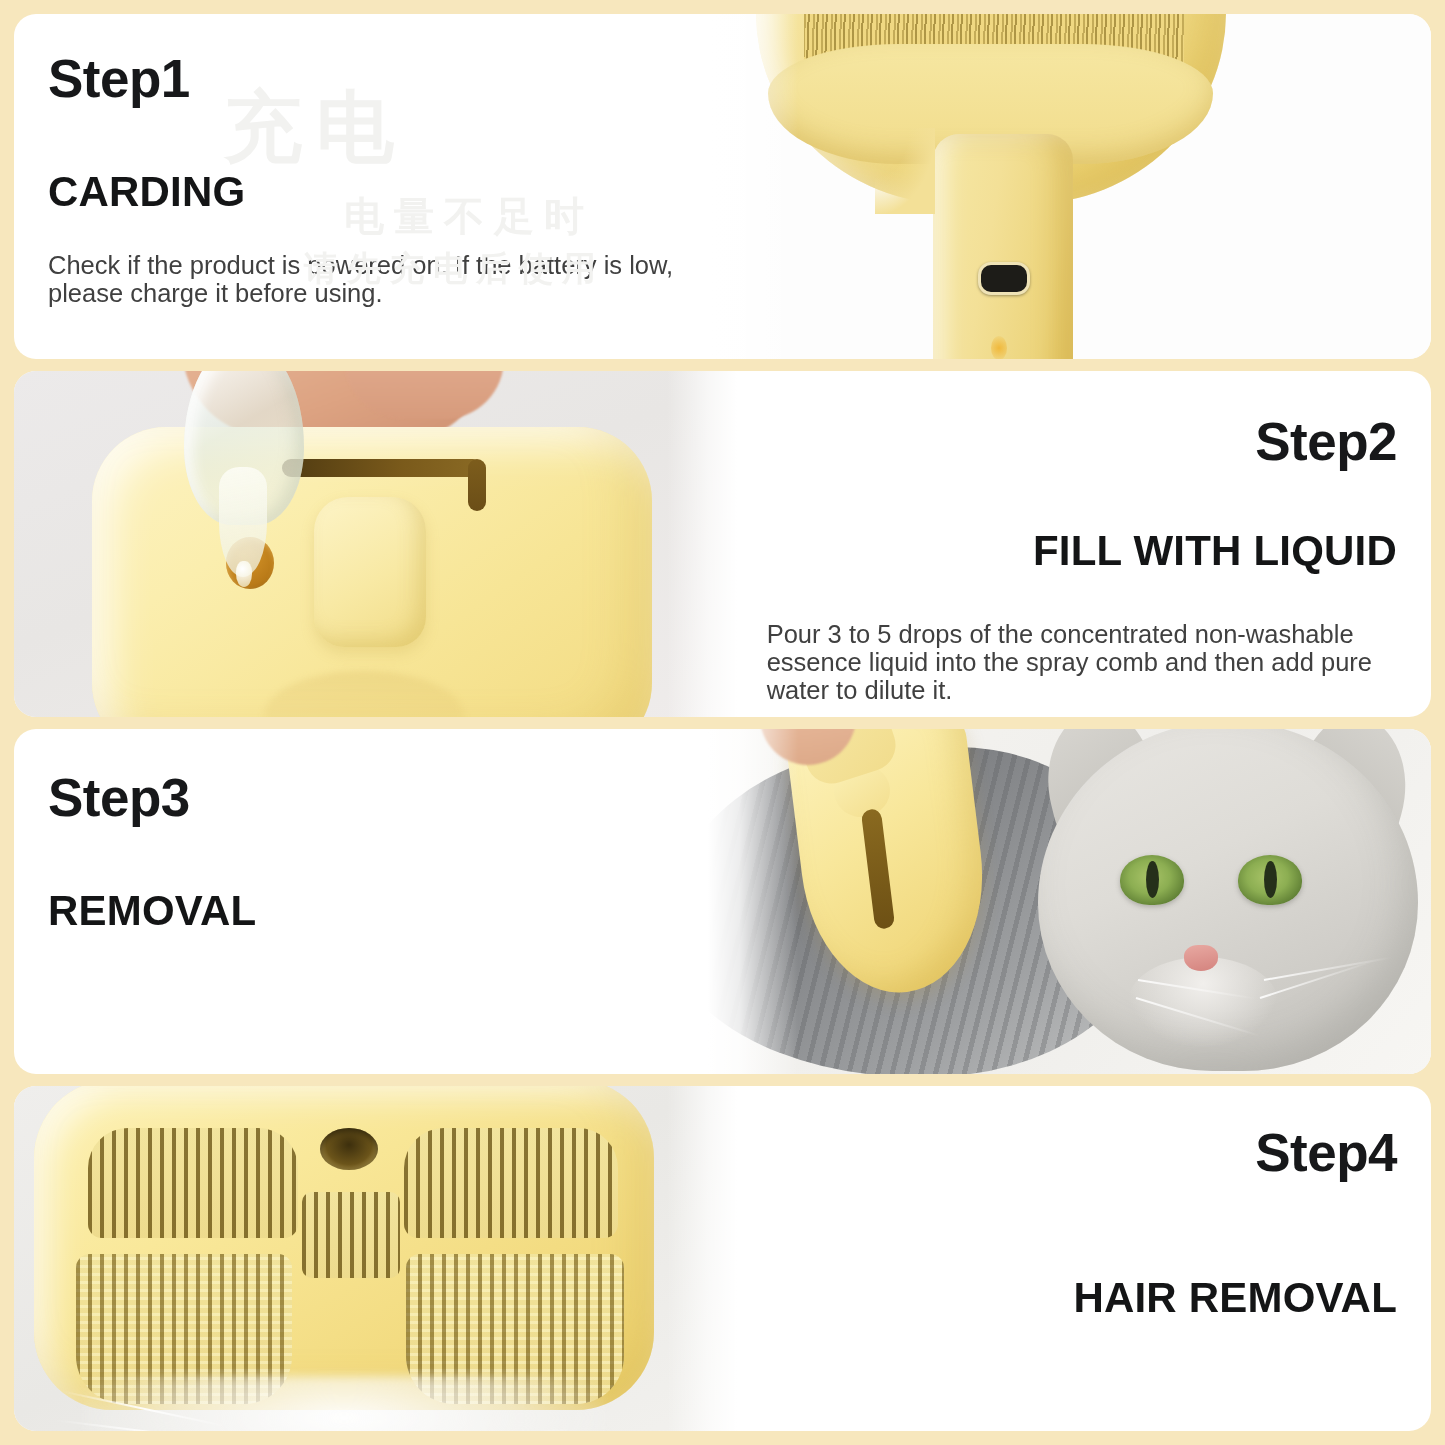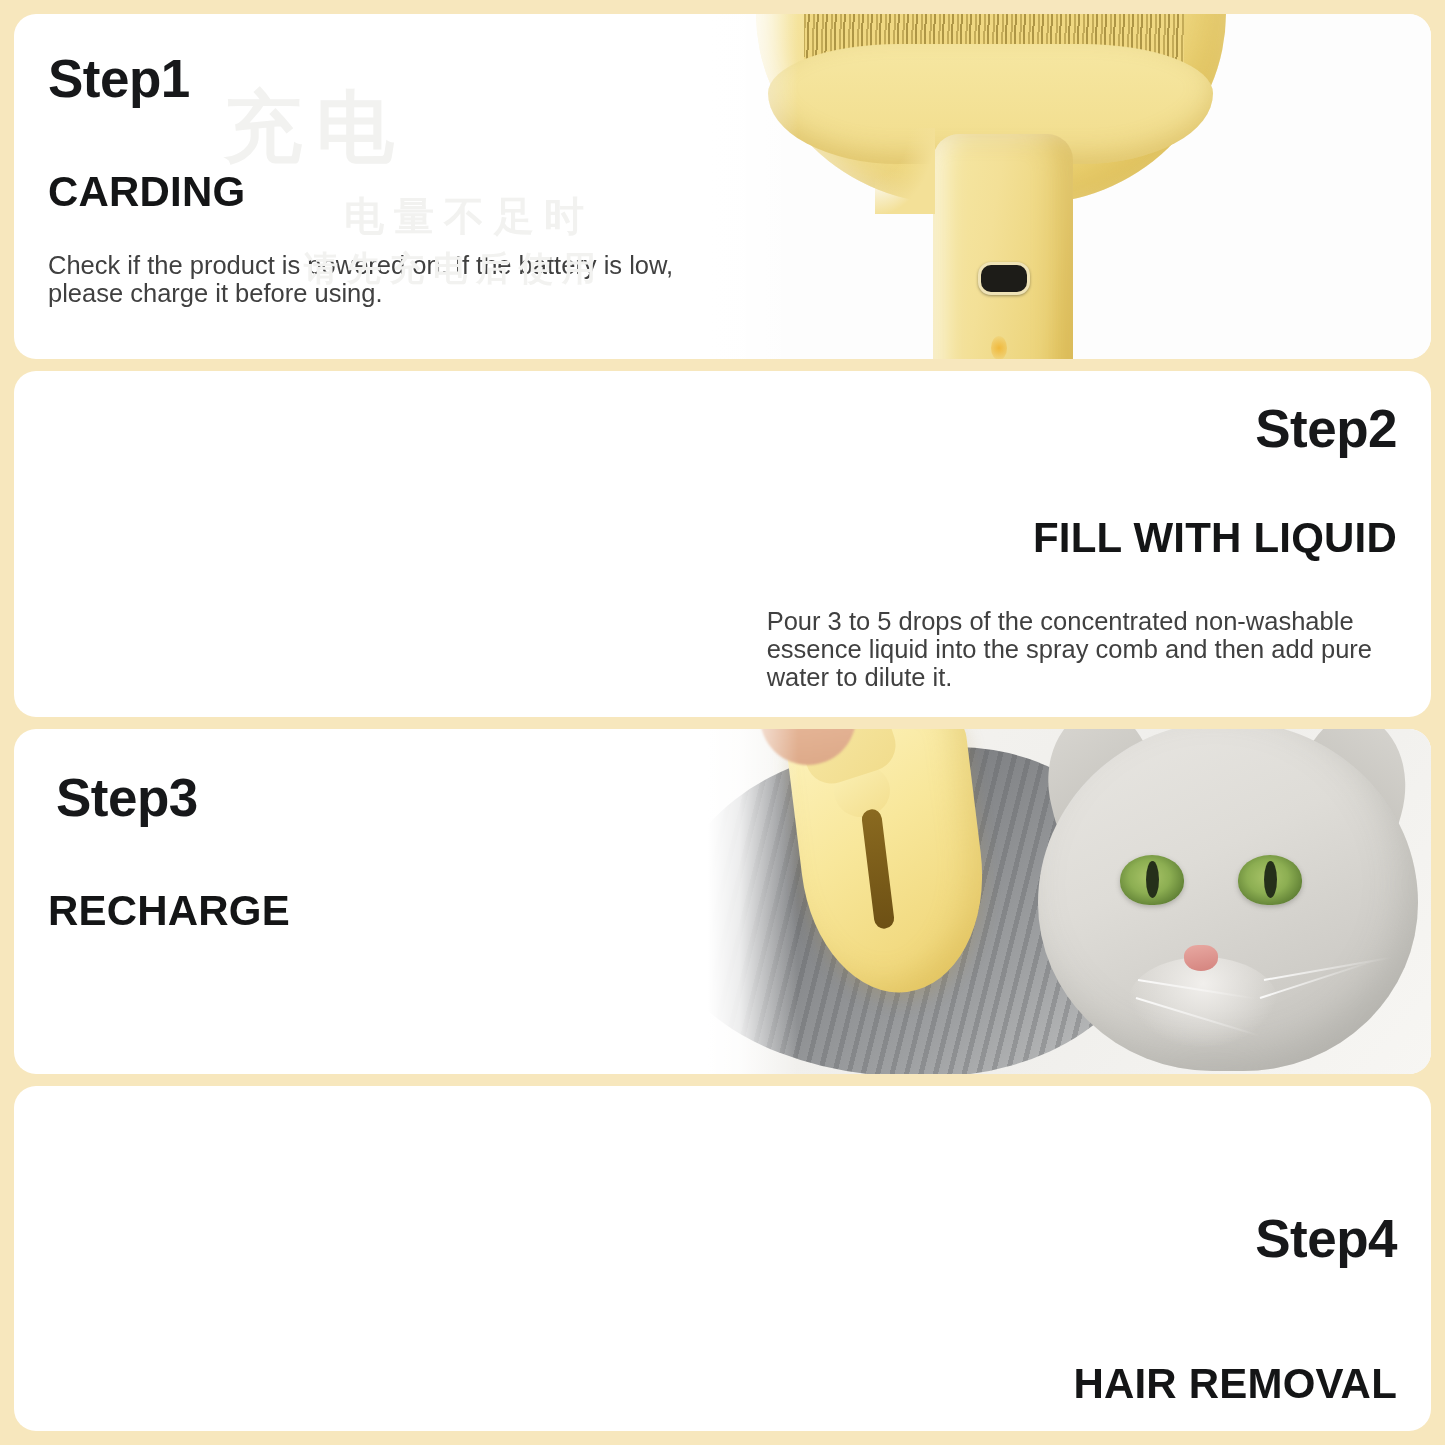--- a/index.html
+++ b/index.html
@@ -19,21 +19,21 @@
   }
   .card{
     position:relative;
     background:#ffffff;
     border-radius:22px;
     overflow:hidden;
     display:flex;
     flex:1 1 0;
     min-height:0;
   }
-  .card.rev{flex-direction:row-reverse;align-items:flex-end;}
+  .card.rev{flex-direction:row-reverse;}
 
   
   .txt{
     position:relative;
     width:49%;
     box-sizing:border-box;
     padding:26px 30px 26px 34px;
     display:flex;flex-direction:column;
     z-index:4;
   }
@@ -58,21 +58,21 @@
   .txt.right .body{text-align:left;}
   
   .r1 .step-num{margin:12px 0 0 0;}
   .r1 .headline{margin:66px 0 0 0;}
   .r1 .body{margin:38px 0 0 0;}
 
   .r2 .step-num{margin:18px 0 0 0;}
   .r2 .headline{margin:62px 0 0 0;}
   .r2 .body{margin:48px 0 0 0;}
 
-  .r3 .step-num{margin:16px 0 0 8px;}
+  .r3 .step-num{margin:16px 0 0 0;}
   .r3 .headline{margin:66px 0 0 0;}
   .r3 .body{margin:44px 0 0 0;}
 
   .r4 .step-num{margin:14px 0 16px 0;}
   .r4 .headline{margin:82px 0 0 0;}
   .r4 .body{margin:44px 0 0 0;}
 
   
   .ghost{
     position:absolute;inset:0;z-index:1;pointer-events:none;
@@ -435,21 +435,21 @@
         <div class="bottle-neck"></div>
         <div class="drop"></div>
       </div>
       <div class="fade-r"></div>
     </div>
   </div>
 
   <div class="card r3">
     <div class="txt">
       <div class="step-num">Step3</div>
-      <div class="headline">RECHARGE</div>
+      <div class="headline">REMOVAL</div>
     </div>
     <div class="pic">
       <div class="scene s3">
         <div class="bg"></div>
         <div class="catbody"></div>
         <div class="ear-l"></div>
         <div class="ear-r"></div>
         <div class="cathead"></div>
         <div class="muzzle"></div>
         <div class="eye l">

